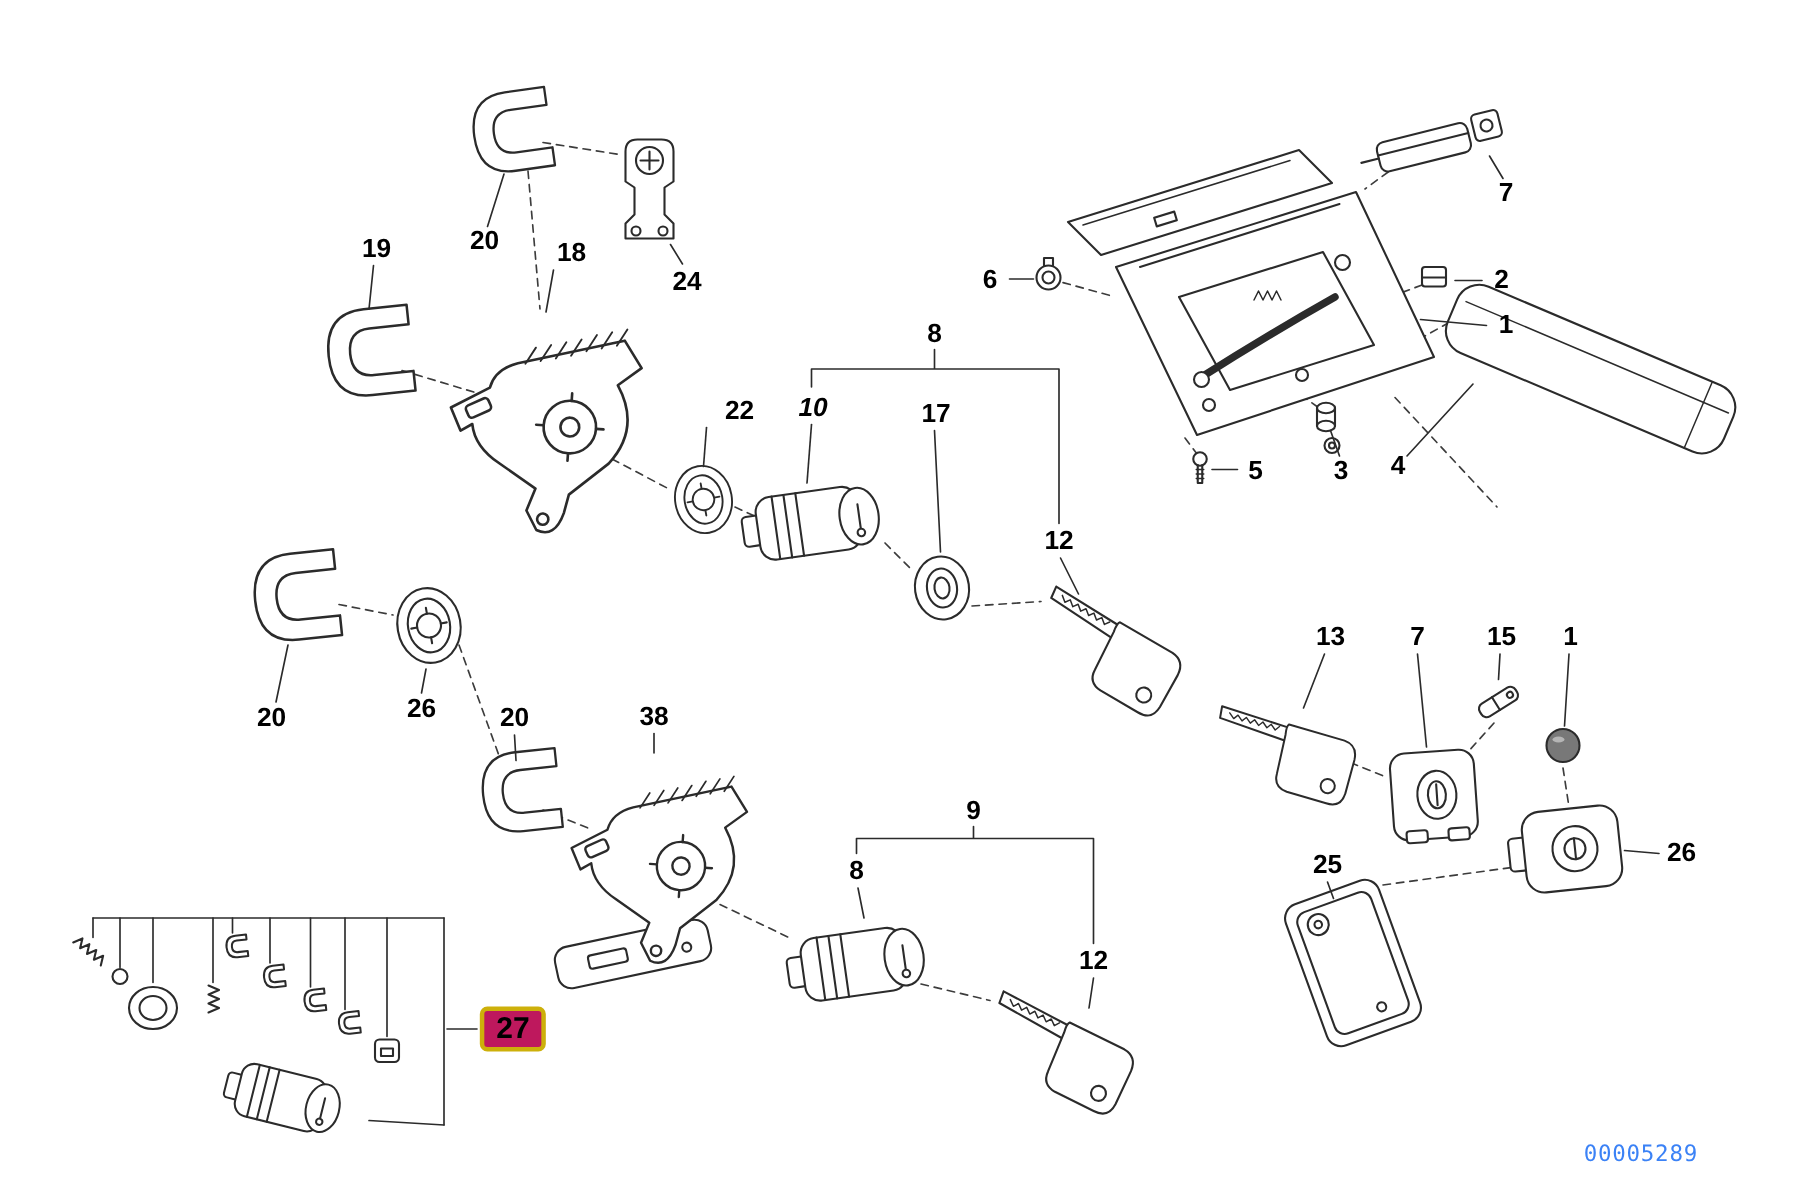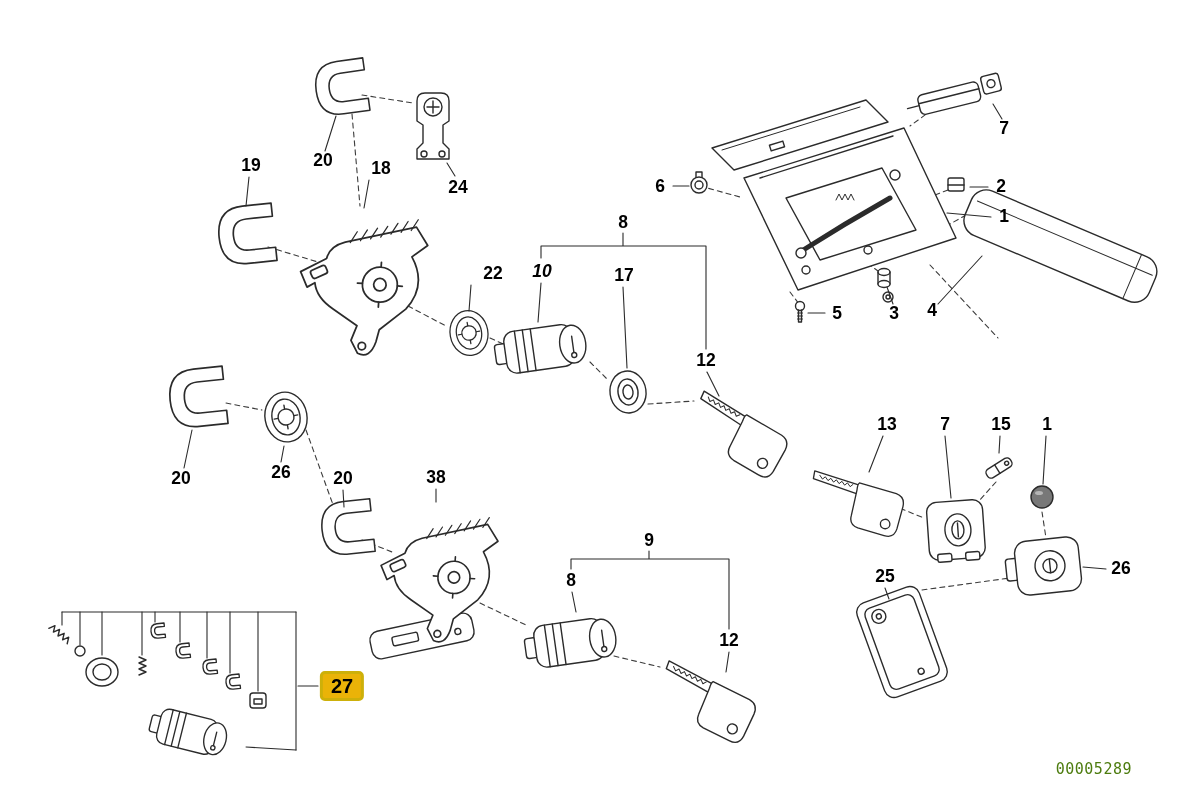--- a/index.html
+++ b/index.html
@@ -6,21 +6,21 @@
   .stage{position:relative;width:1200px;height:800px;background:#ffffff;overflow:hidden;
          font-family:"Liberation Sans",sans-serif;}
   svg{position:absolute;left:0;top:0;}
   .art{stroke:#2b2b2b;stroke-width:1.4;fill:none;stroke-linejoin:round;stroke-linecap:round;}
   .dash line{stroke:#3c3c3c;stroke-width:1.1;stroke-dasharray:5 4;}
   .lead line,.lead path{stroke:#2b2b2b;stroke-width:1.1;}
   .thin{stroke-width:1;}
   .callout-layer{position:absolute;left:0;top:0;width:100%;height:100%;}
   .callout{position:absolute;transform:translate(-50%,-50%);font-weight:bold;font-size:17.5px;
            color:#000;line-height:1;padding:1px 3px;cursor:pointer;user-select:none;}
-  .callout.highlighted{background:#eab308;border:3px solid #cdb00a;border-radius:5px;
+  .callout.highlighted{background:#be185d;border:3px solid #cdb00a;border-radius:5px;
            padding:2px 8px;font-size:20px;}
   .doc-number{position:absolute;right:68px;bottom:22px;font-family:"DejaVu Sans Mono",monospace;
            font-size:15px;letter-spacing:.5px;color:#23237a;}
 </style>
 </head>
 <body>
 
 <div class="stage">
 
 <svg width="1200" height="800" viewBox="0 0 1200 800">
@@ -321,15 +321,15 @@
       <div class="callout" style="left: 343px; top: 479px;">20</div>
       <div class="callout" style="left: 281px; top: 473px;">26</div>
       <div class="callout" style="left: 493px; top: 274px;">22</div>
       <div class="callout" style="left: 436px; top: 478px;">38</div>
       <div class="callout" style="left: 458px; top: 188px;">24</div>
       <div class="callout" style="left: 885px; top: 577px;">25</div>
       <div class="callout" style="left: 1121px; top: 569px;">26</div>
       <div class="callout highlighted" style="left: 342px; top: 686px;">27</div>
     </div>
 
-<div class="doc-number" style="color: #4d7c0f;">00005289</div>
+<div class="doc-number" style="color: #3b82f6;">00005289</div>
 
 </div>
 
 </body></html>

